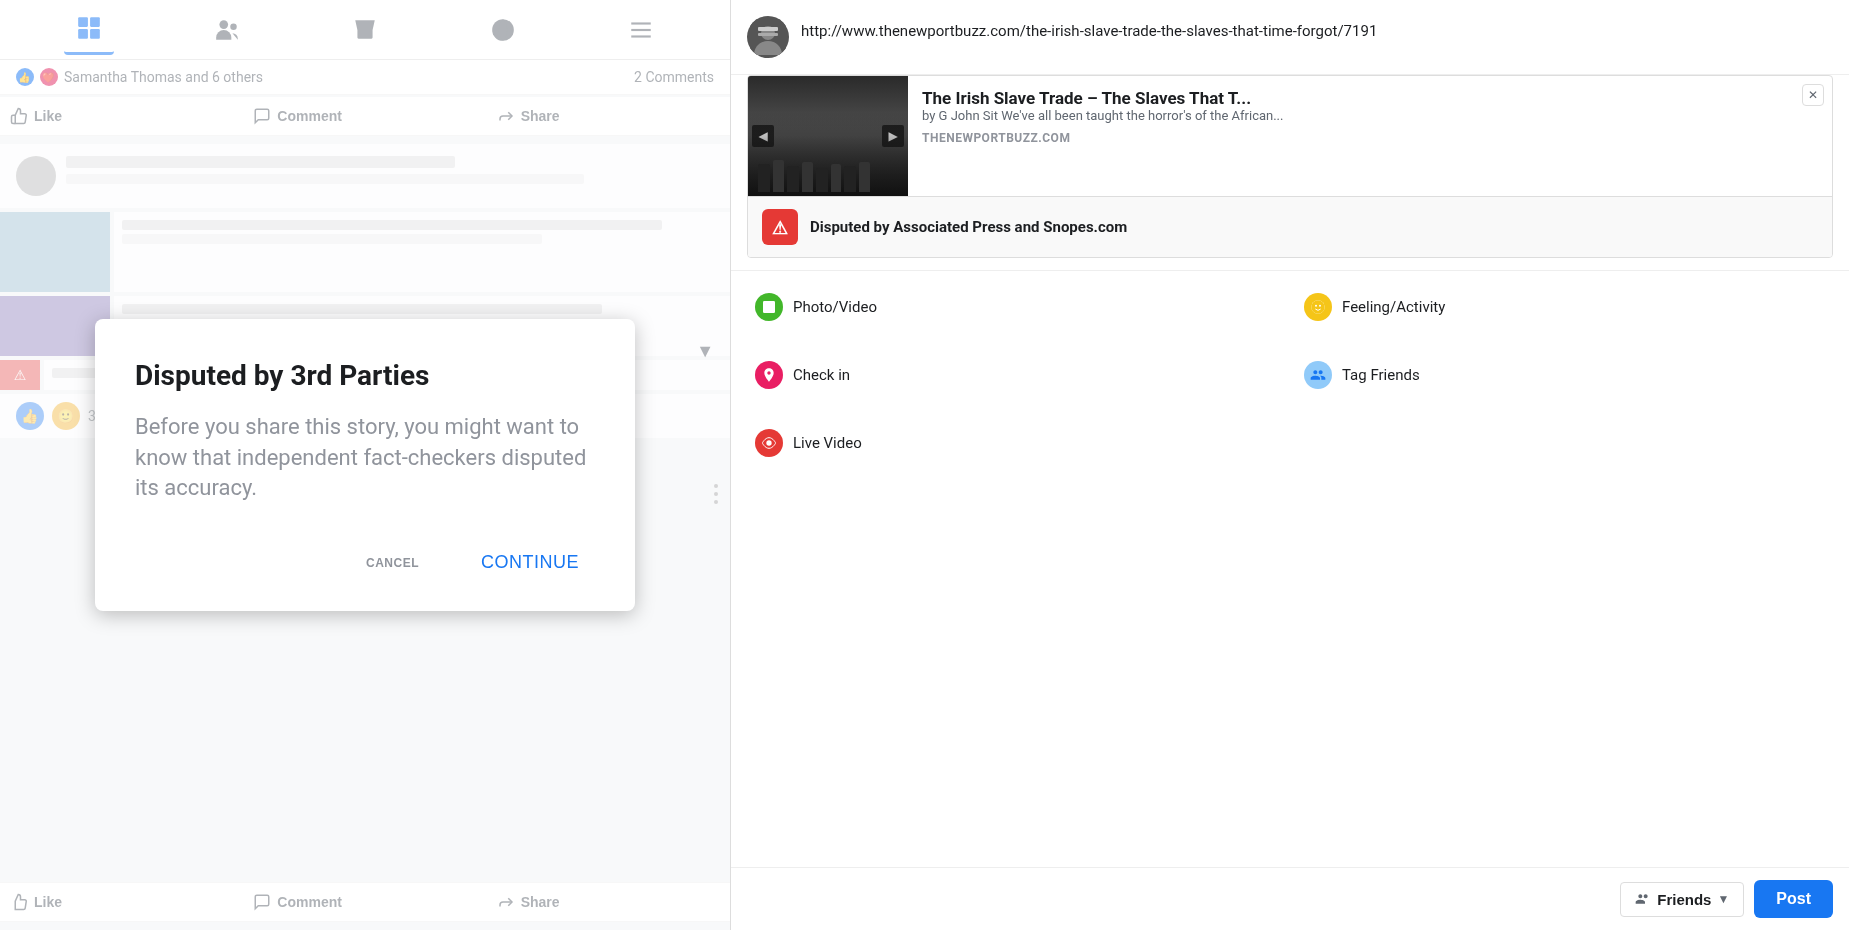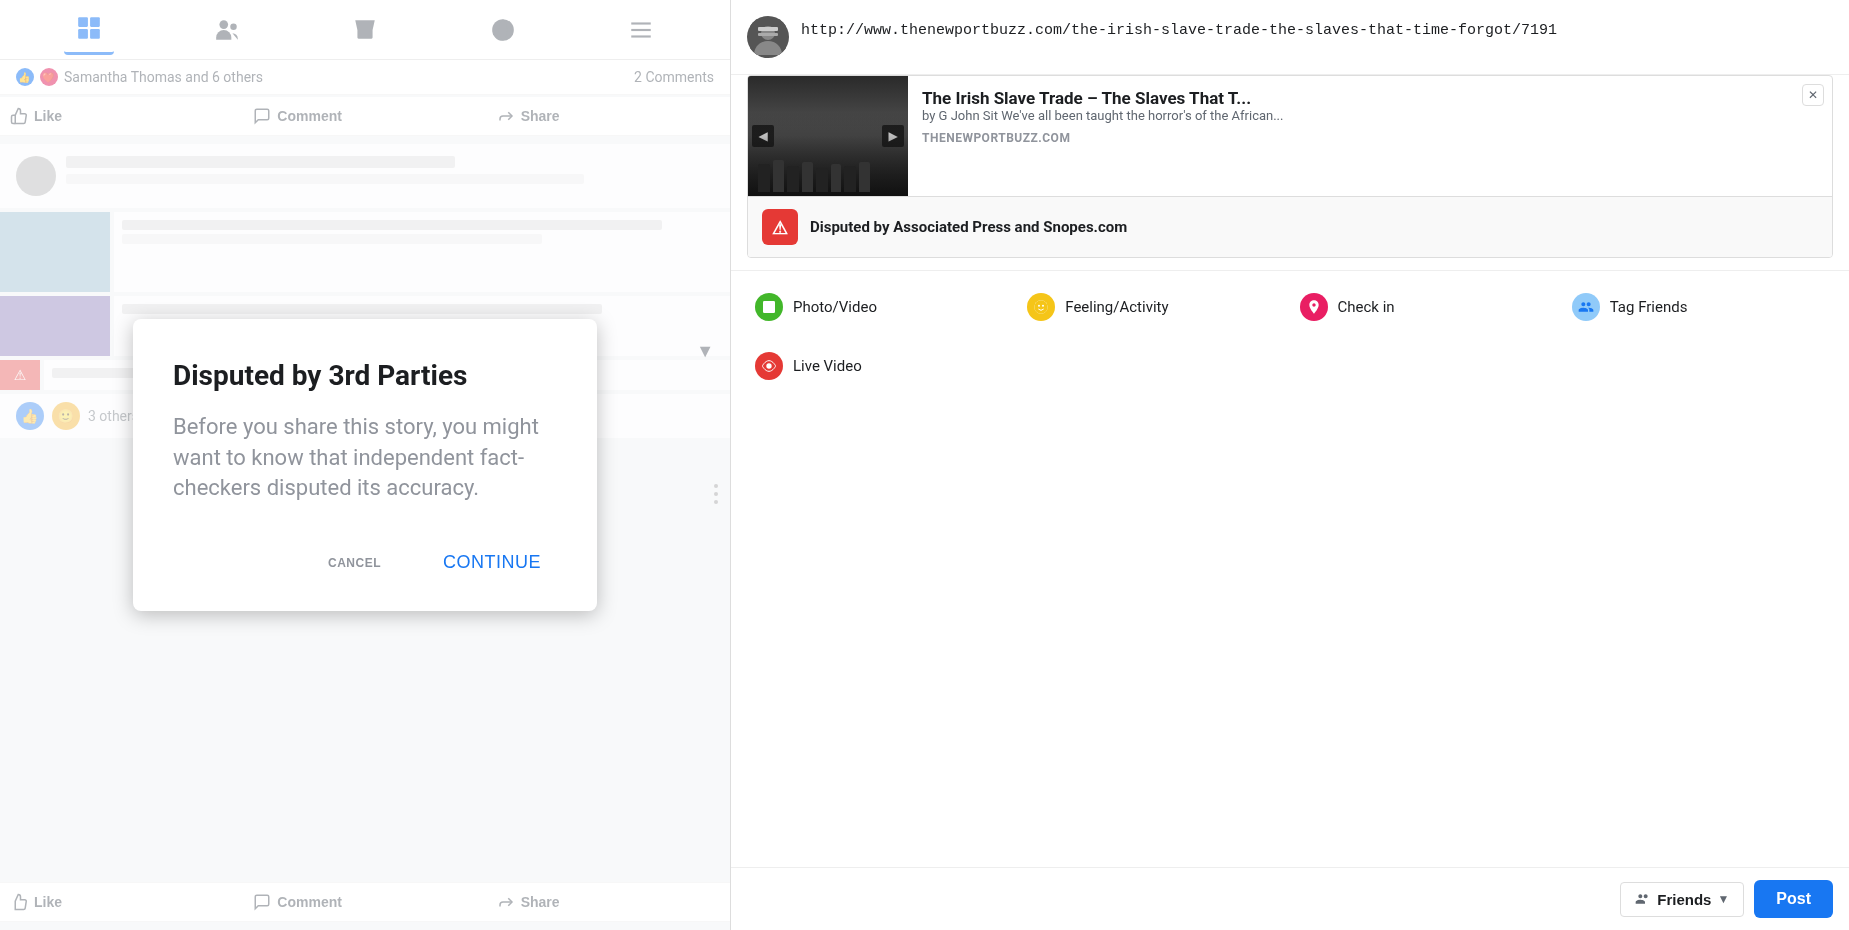--- a/index.html
+++ b/index.html
@@ -122,21 +122,21 @@
       width: 100%; height: 100%;
       background: rgba(255,255,255,0.5);
       display: flex;
       align-items: center;
       justify-content: center;
       z-index: 100;
     }
     .modal {
       background: #fff;
       border-radius: 8px;
-      width: 464px;
+      width: 540px;
       padding: 40px 40px 30px;
       box-shadow: 0 4px 20px rgba(0,0,0,0.25);
     }
     .modal-title {
       font-size: 28px;
       font-weight: 700;
       color: #1c1e21;
       margin-bottom: 20px;
     }
     .modal-body {
@@ -181,21 +181,20 @@
       height: 930px;
     }
 
     
     .url-area {
       display: flex;
       align-items: flex-start;
       padding: 16px;
       border-bottom: 1px solid #eee;
       gap: 12px;
-      font-family: Liberation Mono, monospace;
     }
     .poster-avatar {
       width: 42px;
       height: 42px;
       border-radius: 50%;
       background: #555;
       flex-shrink: 0;
       overflow: hidden;
       display: flex;
       align-items: center;
@@ -265,23 +264,23 @@
       font-size: 12px;
       color: #606770;
     }
     .article-inner {
       display: flex;
     }
 
     
     .options-grid {
       display: grid;
-      grid-template-columns: 1fr 1fr 1fr 1fr;
+      grid-template-columns: 1fr 1fr;
       padding: 8px 16px;
-      gap: 3px;
+      gap: 12px;
       border-top: 1px solid #eee;
     }
     .option-item {
       display: flex;
       align-items: center;
       gap: 10px;
       padding: 14px 8px;
       font-size: 15px;
       color: #1c1e21;
       cursor: pointer;

